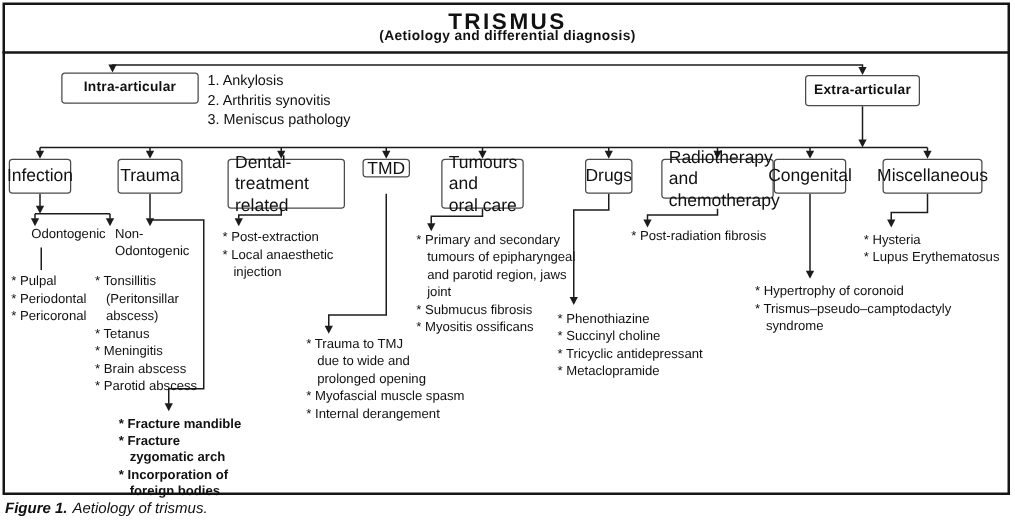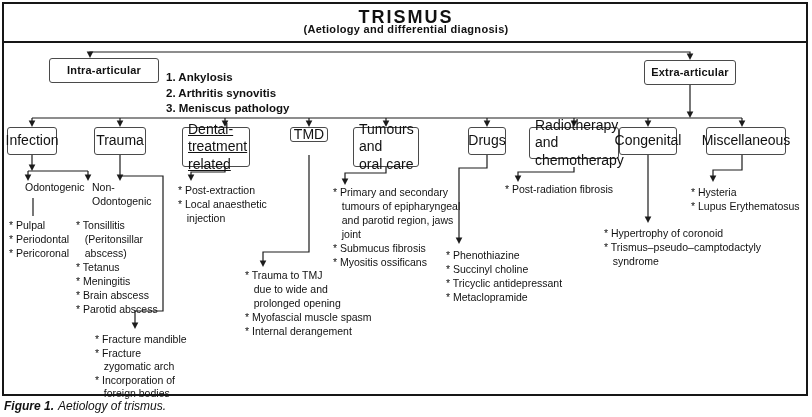--- a/index.html
+++ b/index.html
@@ -31,22 +31,22 @@
   svg.wires polygon { fill: #1c1c1c; stroke: none; }
   .box {
     position: absolute; border: 1.2px solid #4a4a4a; border-radius: 3px;
     background: #fff; display: flex; align-items: center; justify-content: center;
     font-size: 14px; color: #111; line-height: 1.25; text-align: center;
   }
   .box.bold { font-weight: bold; font-size: 11px; letter-spacing: .2px; }
   .box.two { justify-content: flex-start; text-align: left; padding-left: 5px; white-space: pre-line; }
   .txt { position: absolute; font-size: 10.5px; line-height: 14px; white-space: pre; color: #111; }
   .txt.lab { white-space: pre-line; margin-left: 16px; }
-  .boldlist { position: absolute; font-weight: bold; font-size: 11.5px; line-height: 15.5px; white-space: pre; margin-top: 12px; }
-  .tight { line-height: 13.5px; }
+  .boldlist { position: absolute; font-weight: normal; font-size: 11.5px; line-height: 15.5px; white-space: pre; }
+  .tight { line-height: 13.5px; font-weight: bold; }
   #caption { position: absolute; left: 4px; top: 399px; font-size: 12px; }
   #caption .cap-label { font-weight: bold; font-style: italic; }
   #caption .cap-text { font-style: italic; margin-left: 4px; }
 </style>
 </head>
 <body>
 
 <div id="figure">
 
   <div id="frame"></div>
@@ -118,21 +118,21 @@
     <polyline points="742,155 742,170 713,170 713,176"></polyline>
       <polygon points="713,182 709.7,175.5 716.3,175.5"></polygon>
   </svg>
 
   <div class="box bold" style="left:49px;top:58px;width:110px;height:25px;">Intra-articular</div>
   <div class="boldlist" style="left:166px;top:58px;"><div>1. Ankylosis</div><div>2. Arthritis synovitis</div><div>3. Meniscus pathology</div></div>
   <div class="box bold" style="left:644px;top:60px;width:92px;height:25px;">Extra-articular</div>
 
   <div class="box" style="left:7px;top:127px;width:50px;height:28px;">Infection</div>
   <div class="box" style="left:94px;top:127px;width:52px;height:28px;">Trauma</div>
-  <div class="box two" style="left:182px;top:127px;width:68px;height:40px;text-decoration:underline;">Dental-treatment
+  <div class="box two" style="left:182px;top:127px;width:94px;height:40px;">Dental-treatment
 related</div>
   <div class="box" style="left:290px;top:127px;width:38px;height:15px;">TMD</div>
   <div class="box two" style="left:353px;top:127px;width:66px;height:40px;">Tumours and
 oral care</div>
   <div class="box" style="left:468px;top:127px;width:38px;height:28px;">Drugs</div>
   <div class="box two" style="left:529px;top:127px;width:90px;height:32px;">Radiotherapy and
 chemotherapy</div>
   <div class="box" style="left:619px;top:127px;width:58px;height:28px;">Congenital</div>
   <div class="box" style="left:706px;top:127px;width:80px;height:28px;">Miscellaneous</div>
 

